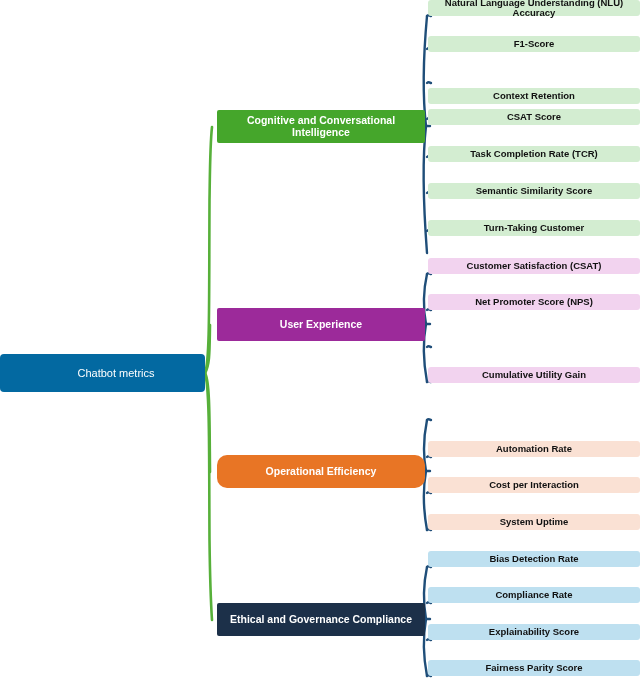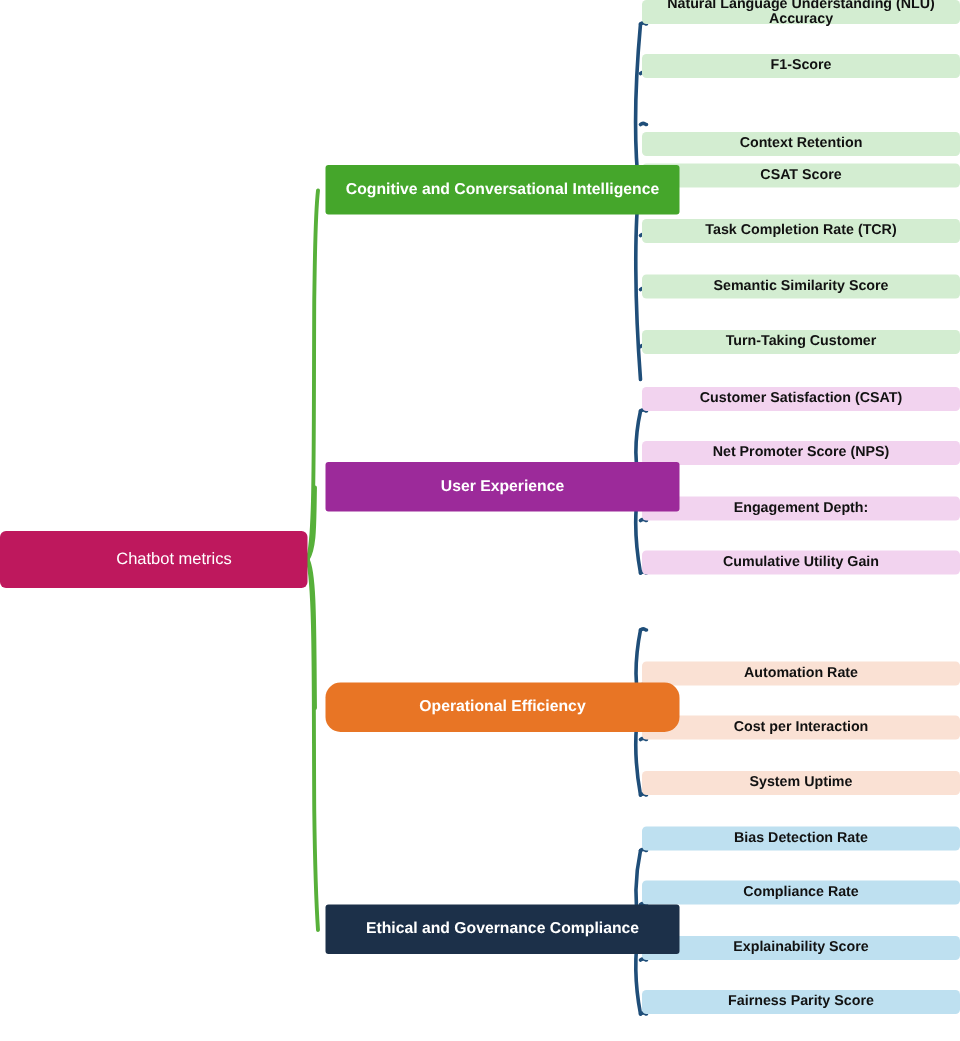--- a/index.html
+++ b/index.html
@@ -34,31 +34,31 @@
     text-align: center;
     border-radius: 3px;
     line-height: 1.1;
     padding: 0 6px;
   }
   .root-node {
     left: 0px;
     top: 354px;
     width: 205px;
     height: 38px;
-    background: #be185d;
+    background: #0369a1;
     color: #ffffff;
     font-size: 11px;
     font-weight: 400;
     border-radius: 4px;
     z-index: 5;
     padding-left: 33px;
   }
   .branch-node {
     left: 217px;
-    width: 236px;
+    width: 208px;
     height: 33px;
     color: #ffffff;
     font-size: 10.5px;
     font-weight: bold;
     border-radius: 2px;
     z-index: 5;
   }
   .branch-cognitive { top: 110px; background: #45A62B; }
   .branch-ux        { top: 308px; background: #9C2A9A; }
   .branch-ops       { top: 455px; background: #E87525; border-radius: 10px; }
@@ -170,23 +170,20 @@
   <div class="node leaf-node leaf-green" style="top:220px">
     <span class="leaf-label">Turn-Taking Customer</span>
   </div>
 
   <div class="node leaf-node leaf-pink" style="top:294px">
     <span class="leaf-label">Net Promoter Score (NPS)</span>
   </div>
   <div class="node leaf-node leaf-pink" style="top:258px">
     <span class="leaf-label">Customer Satisfaction (CSAT)</span>
   </div>
-  <div class="node leaf-node leaf-pink" style="top:331px">
-    <span class="leaf-label">Engagement Depth:</span>
-  </div>
   <div class="node leaf-node leaf-pink" style="top:367px">
     <span class="leaf-label">Cumulative Utility Gain</span>
   </div>
 
   <div class="node leaf-node leaf-peach" style="top:441px">
     <span class="leaf-label">Automation Rate</span>
   </div>
   <div class="node leaf-node leaf-peach" style="top:477px">
     <span class="leaf-label">Cost per Interaction</span>
   </div>

